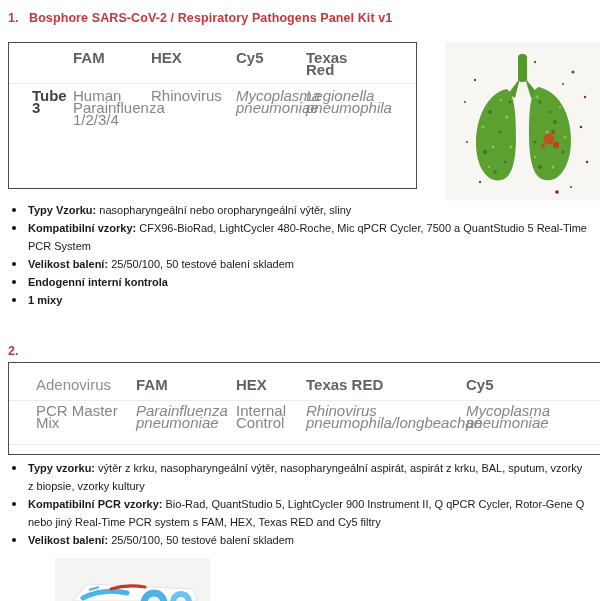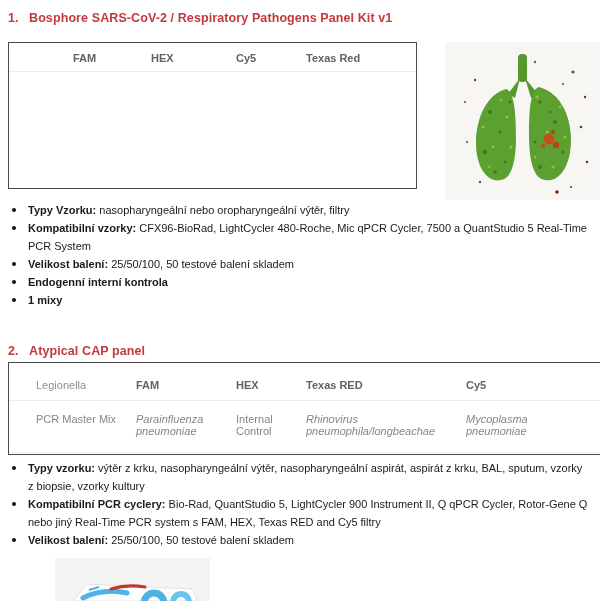--- a/index.html
+++ b/index.html
@@ -28,36 +28,36 @@
   .tblwrap {
     position:absolute;
     background:#fff;
     border:1px solid #4a4a4a;
     overflow:hidden;
   }
   #tbl1wrap { left:8px; top:42px; width:409px; height:147px; }
   #tbl2wrap { left:8px; top:362px; width:660px; height:93px; }
   table { border-collapse:collapse; table-layout:fixed; width:100%; }
   th, td {
-    font-size:11px; line-height:12px;
+    font-size:15px; line-height:12px;
     text-align:left; vertical-align:top;
     font-weight:normal;
     color:#82878c;
     padding:6px 8px 5px 0;
   }
   thead th { color:#5f6368; font-weight:bold; padding:9px 8px 7px 0; border-bottom:1px solid #ececec; }
   td { border-bottom:1px solid #ececec; }
   tr.last td { border-bottom:none; }
   #tbl2wrap td { border-bottom:1px solid #ececec; }
   .rowlabel { font-weight:bold; color:#3f4246; }
   .pad1 { padding-left:23px !important; }
   .pad2 { padding-left:27px !important; }
   .italic { font-style:italic; }
   #tbl2wrap thead th { padding-top:16px; padding-bottom:9px; }
-  #tbl2wrap td { padding-top:12px; padding-bottom:15px; }
+  #tbl2wrap td { padding-top:4px; padding-bottom:15px; }
   #tbl2wrap .comp-h { font-weight:normal; color:#8a8f94; }
 
   
   ul.bullets { position:absolute; left:8px; width:640px; list-style:none; }
   #bullets1 { top:201px; }
   #bullets2 { top:459px; }
   ul.bullets li { position:relative; padding-left:20px; font-size:11px; line-height:18px; }
   ul.bullets li .dot {
     position:absolute; left:4px; top:7px;
     width:4px; height:4px; border-radius:50%;
@@ -99,20 +99,28 @@
       <tr>
         <th class="pad1"></th>
         <th>FAM</th>
         <th>HEX</th>
         <th>Cy5</th>
         <th>Texas Red</th>
         <th></th>
       </tr>
     </thead>
     <tbody>
+      <tr class="last">
+        <td class="rowlabel pad1">Tube 3</td>
+        <td>Human Parainfluenza 1/2/3/4</td>
+        <td>Rhinovirus</td>
+        <td class="italic">Mycoplasma pneumoniae</td>
+        <td class="italic">Legionella pneumophila</td>
+        <td></td>
+      </tr>
     </tbody>
   </table>
 </div>
 
 <div id="lungs-box">
   <svg width="155" height="158" viewBox="0 0 155 158">
 
     <rect x="73" y="12" width="9" height="28" rx="4" fill="#57982c"></rect>
     <path d="M75,36 L63,52 L70,56 Z" fill="#57982c"></path>
     <path d="M80,36 L93,52 L86,56 Z" fill="#57982c"></path>
@@ -170,21 +178,21 @@
         <circle cx="118" cy="42" r="1.1" fill="#3f7a1e"></circle>
       <circle cx="35" cy="140" r="1.2" fill="#555555"></circle>
         <circle cx="20" cy="60" r="1" fill="#6d4040"></circle>
     </g>
   </svg>
 </div>
 
 <ul class="bullets" id="bullets1">
   <li>
       <span class="dot"></span>
-    <div class="line1"><span class="bold">Typy Vzorku:</span><span> nasopharyngeální nebo oropharyngeální výtěr, filtry</span></div>
+    <div class="line1"><span class="bold">Typy Vzorku:</span><span> nasopharyngeální nebo oropharyngeální výtěr, sliny</span></div>
     <div></div>
   </li>
   <li>
       <span class="dot"></span>
     <div class="line1"><span class="bold">Kompatibilní vzorky:</span><span> CFX96-BioRad, LightCycler 480-Roche, Mic qPCR Cycler, 7500 a QuantStudio 5 Real-Time</span></div>
     <div>PCR System</div>
   </li>
   <li>
       <span class="dot"></span>
     <div class="line1"><span class="bold">Velikost balení:</span><span> 25/50/100, 50 testové balení skladem</span></div>
@@ -197,36 +205,35 @@
   </li>
   <li>
       <span class="dot"></span>
     <div class="line1"><span class="bold">1 mixy</span><span></span></div>
     <div></div>
   </li>
 </ul>
 
 <div class="heading" id="heading2">
   <span class="num">2.</span>
-  <span>Atypical CAP panel</span>
 </div>
 
 <div class="tblwrap" id="tbl2wrap">
   <table>
     <colgroup>
         <col style="width:127px">
         <col style="width:100px">
         <col style="width:70px">
         <col style="width:160px">
         <col style="width:100px">
         <col>
       </colgroup>
     <thead>
       <tr>
-        <th class="pad2 comp-h">Legionella</th>
+        <th class="pad2 comp-h">Adenovirus</th>
         <th>FAM</th>
         <th>HEX</th>
         <th>Texas RED</th>
         <th>Cy5</th>
         <th></th>
       </tr>
     </thead>
     <tbody>
       <tr>
         <td class="pad2">PCR Master Mix</td>
@@ -241,21 +248,21 @@
 </div>
 
 <ul class="bullets" id="bullets2">
   <li>
       <span class="dot"></span>
     <div class="line1"><span class="bold">Typy vzorku:</span><span> výtěr z krku, nasopharyngeální výtěr, nasopharyngeální aspirát, aspirát z krku, BAL, sputum, vzorky</span></div>
     <div>z biopsie, vzorky kultury</div>
   </li>
   <li>
       <span class="dot"></span>
-    <div class="line1"><span class="bold">Kompatibilní PCR cyclery:</span><span> Bio-Rad, QuantStudio 5, LightCycler 900 Instrument II, Q qPCR Cycler, Rotor-Gene Q</span></div>
+    <div class="line1"><span class="bold">Kompatibilní PCR vzorky:</span><span> Bio-Rad, QuantStudio 5, LightCycler 900 Instrument II, Q qPCR Cycler, Rotor-Gene Q</span></div>
     <div>nebo jiný Real-Time PCR system s FAM, HEX, Texas RED and Cy5 filtry</div>
   </li>
   <li>
       <span class="dot"></span>
     <div class="line1"><span class="bold">Velikost balení:</span><span> 25/50/100, 50 testové balení skladem</span></div>
     <div></div>
   </li>
 </ul>
 
 <div id="product-box">

